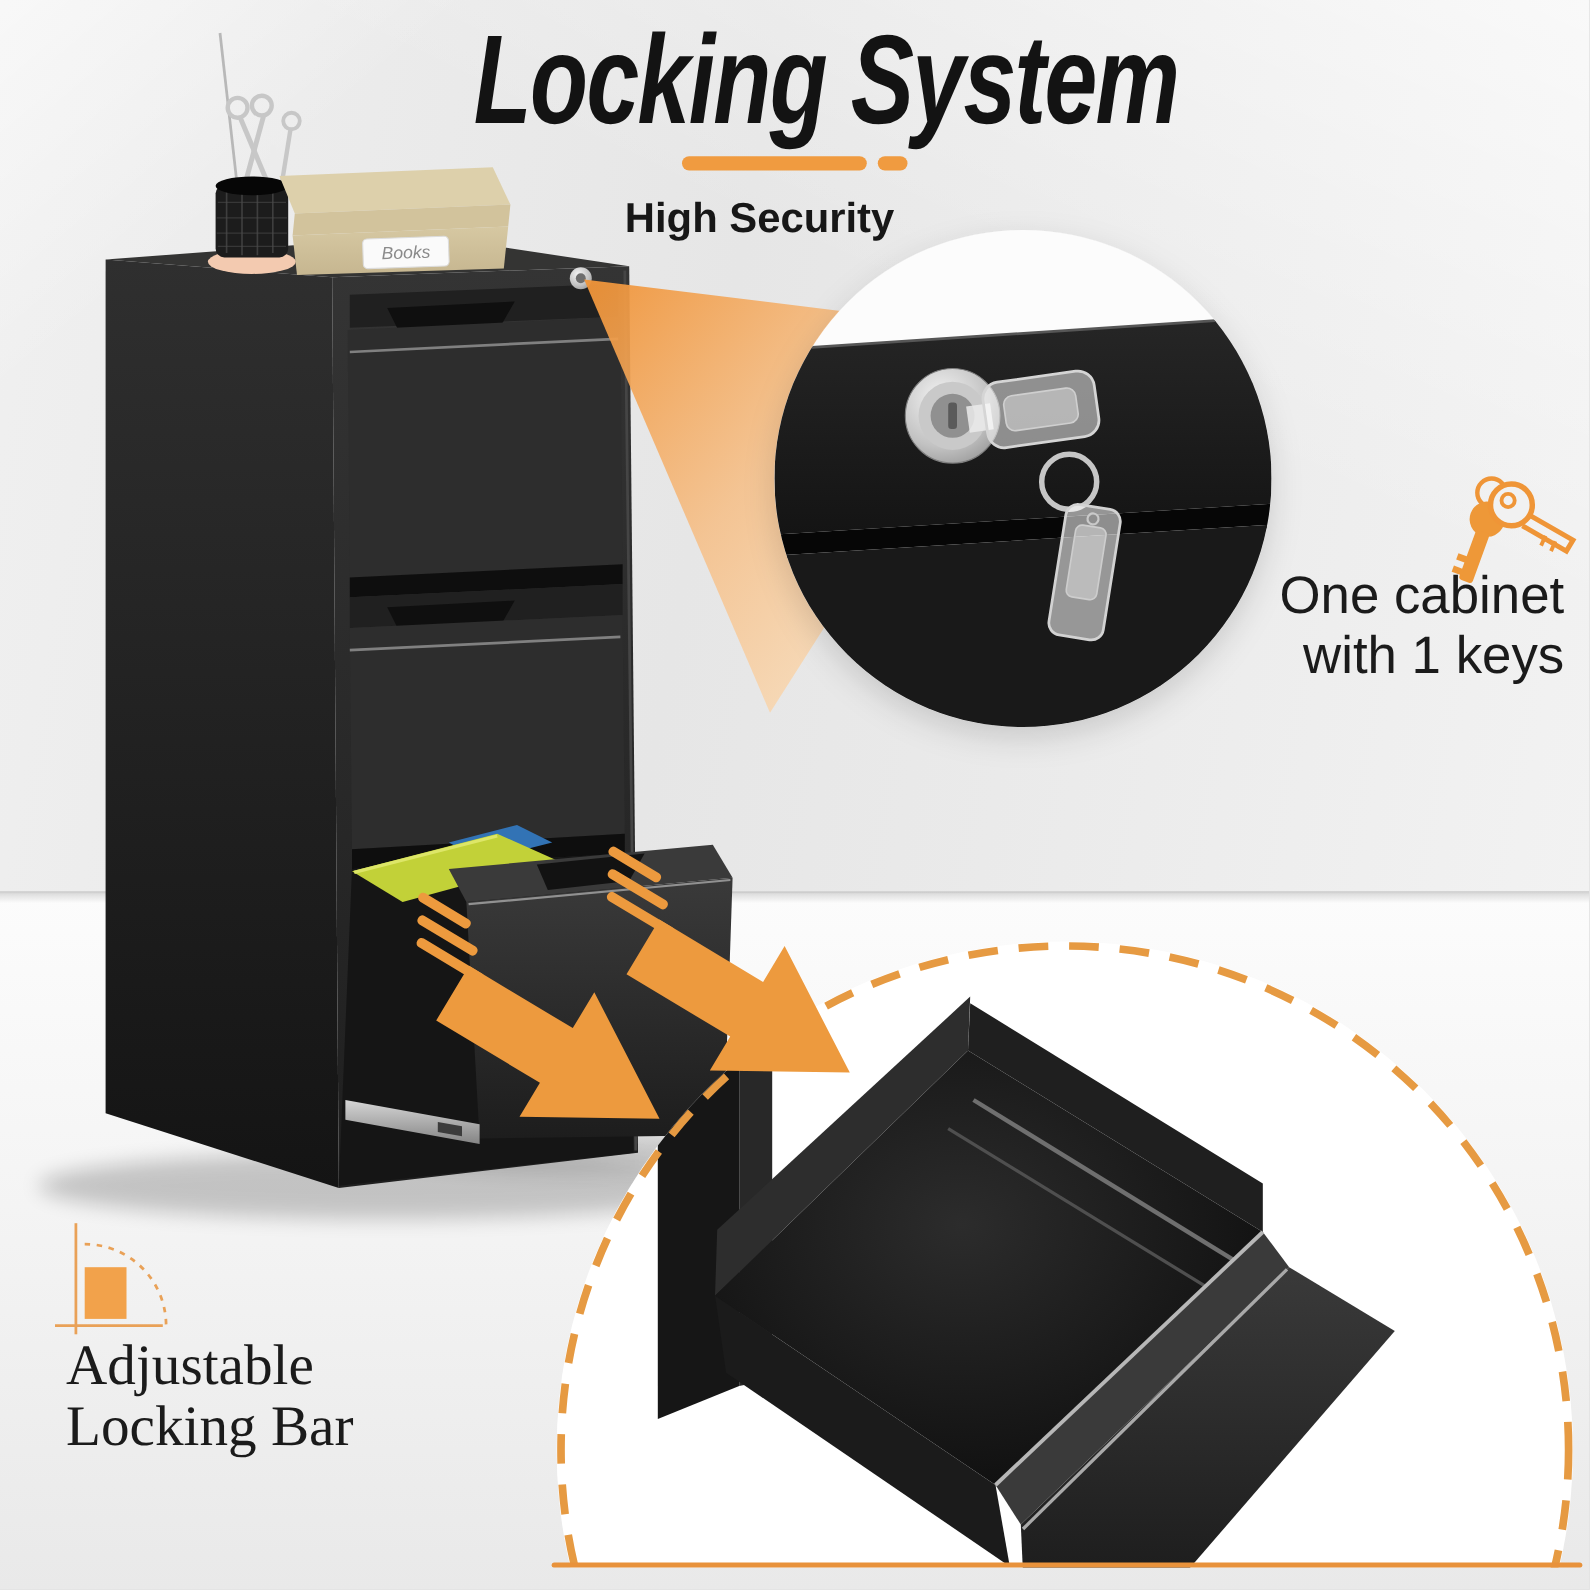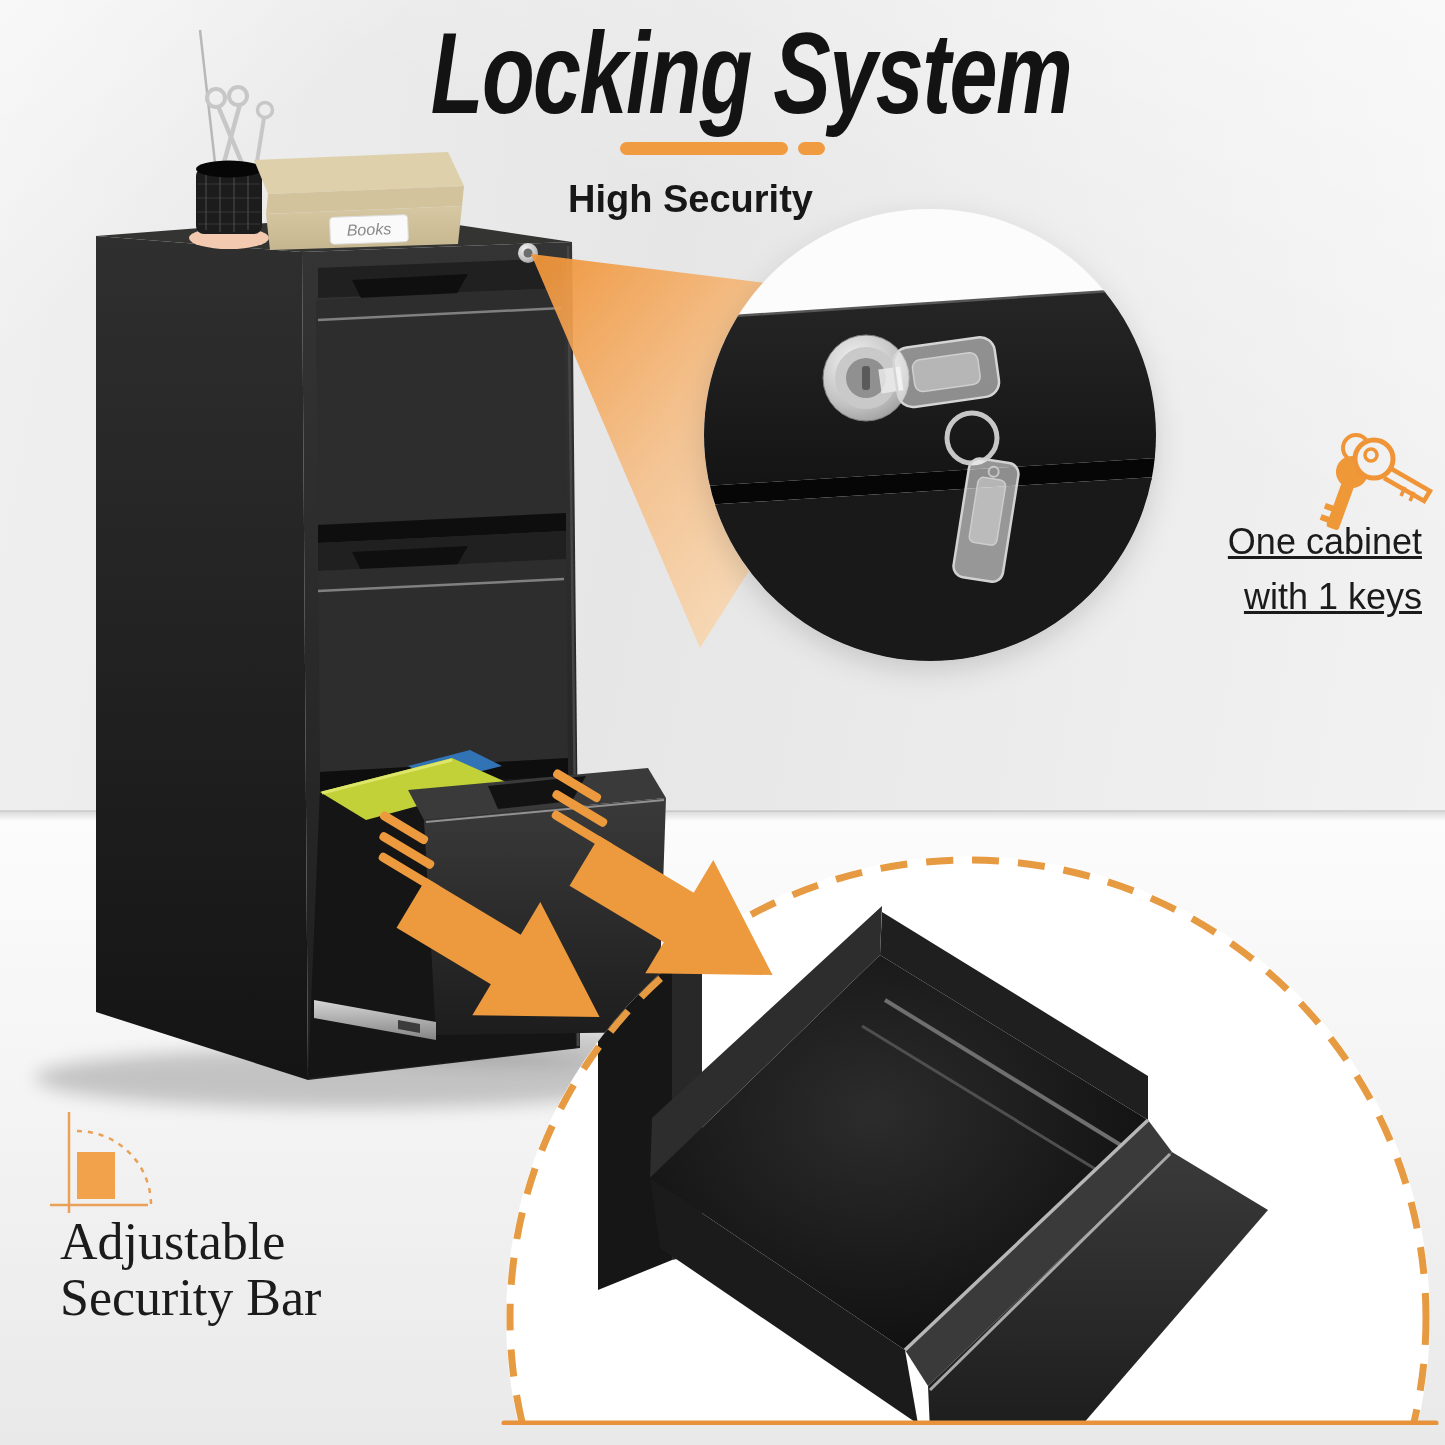--- a/index.html
+++ b/index.html
@@ -42,21 +42,21 @@
   .underline-dash{
     position:absolute;left:798px;top:142px;width:27px;height:13px;border-radius:7px;
     background:#F09B40;z-index:2;
   }
   .subtitle{
     position:absolute;left:0;top:178px;width:1381px;text-align:center;z-index:2;
     font-size:38px;font-weight:bold;color:#171717;
   }
   .txt-keys{
     position:absolute;right:23px;top:514px;z-index:2;text-align:right;
-    font-size:36px;line-height:55px;color:#1b1b1b;text-decoration:underline;
+    font-size:48px;line-height:55px;color:#1b1b1b;
   }
   .txt-bar{
     position:absolute;left:60px;top:1214px;z-index:2;text-align:left;
     font-size:52px;line-height:56px;color:#1b1b1b;font-family:Liberation Serif, serif;
   }
 </style>
 </head>
 <body>
 
 <div class="stage">
@@ -313,16 +313,16 @@
   <div class="underline-dash"></div>
   <div class="subtitle">High Security</div>
 
   <div class="txt-keys">
     <div>One cabinet</div>
     <div>with 1 keys</div>
   </div>
 
   <div class="txt-bar">
     <div>Adjustable</div>
-    <div>Security Bar</div>
+    <div>Locking Bar</div>
   </div>
 
 </div>
 
 </body></html>

